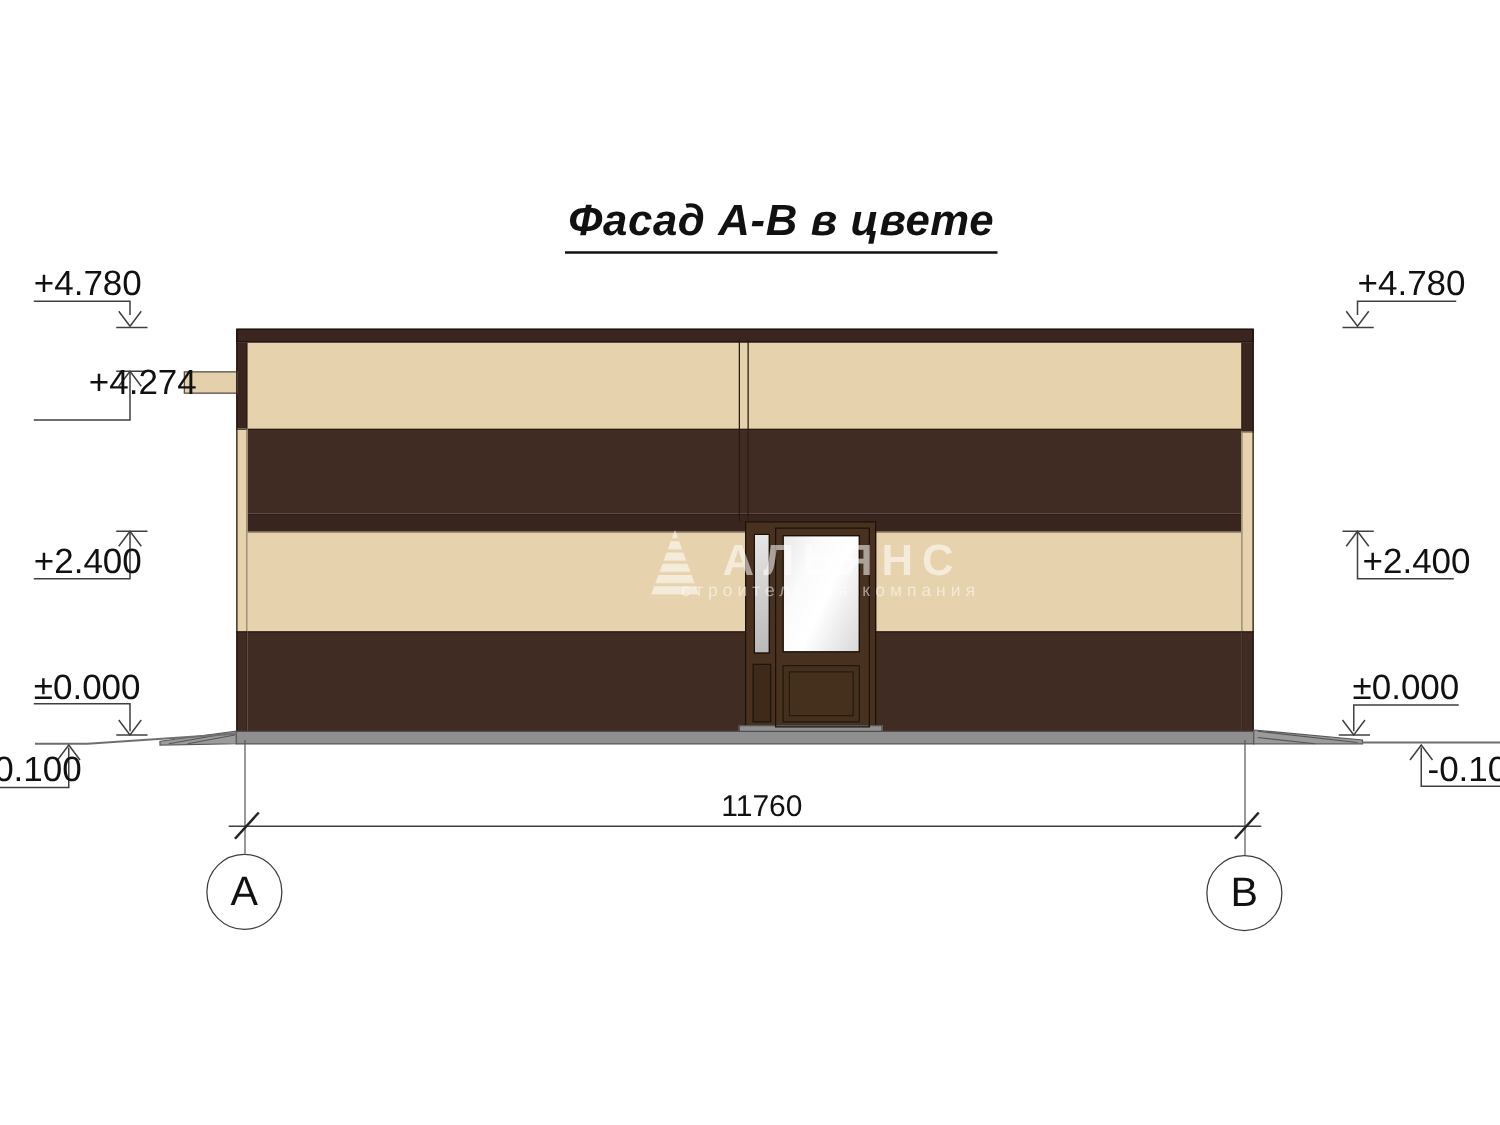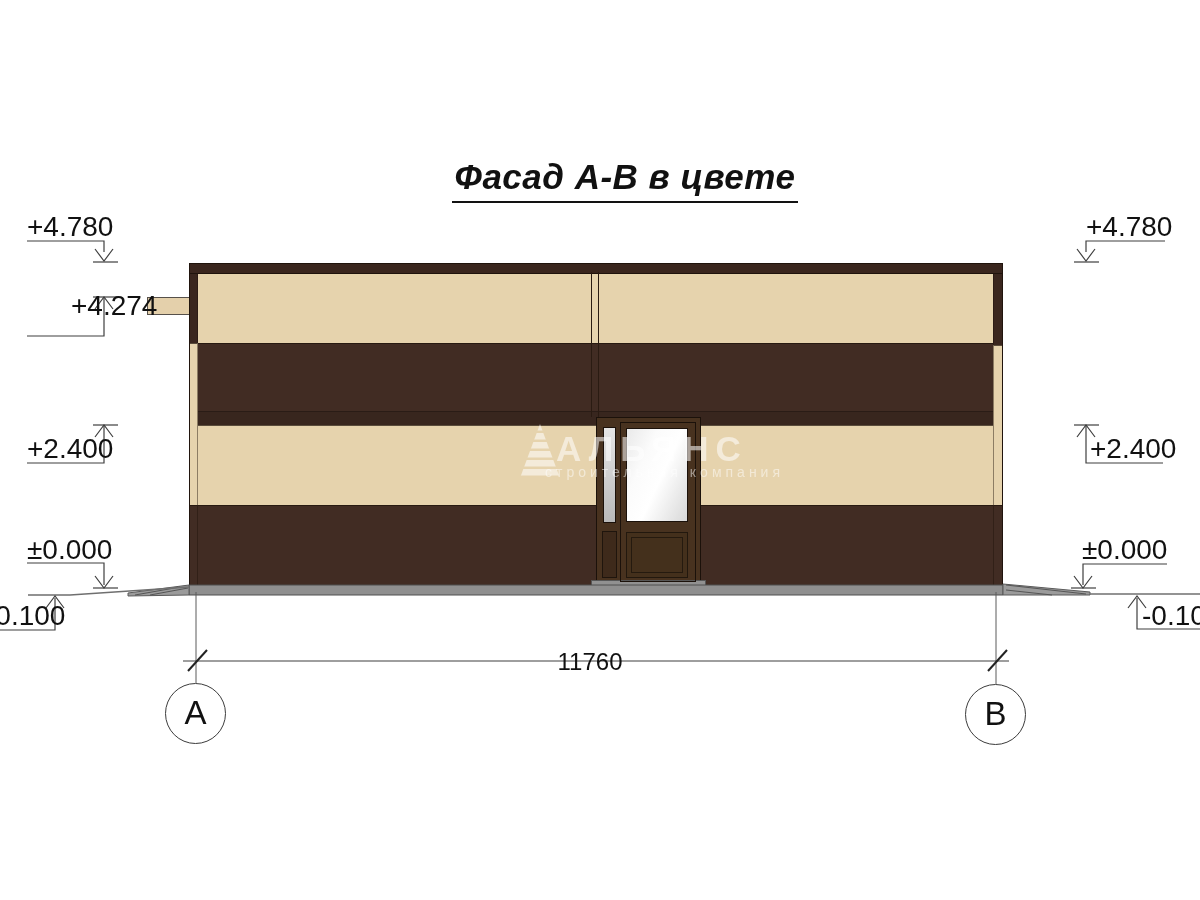--- a/index.html
+++ b/index.html
@@ -9,26 +9,26 @@
   
   #title-wrap{left:25px;top:157px;width:1200px;text-align:center;z-index:20;}
   #title-wrap span{display:inline-block;font-style:italic;font-weight:600;font-size:35px;
                    letter-spacing:.5px;border-bottom:2px solid #121212;padding:0 3px 4px 3px;}
   
   .beige{background:#e6d3ad;}
   .brown{background:#412c23;}
   .bt{border-top:1px solid rgba(30,18,10,.7);}
   
   .mark{font-size:28px;line-height:26px;white-space:nowrap;z-index:20;}
-  .dim-text{font-size:24px;text-align:center;z-index:20;margin-top:16px;}
+  .dim-text{font-size:24px;text-align:right;z-index:20;}
   .axis-circle{width:61px;height:61px;border:1.5px solid #3c3c3c;border-radius:50%;
                background:#fff;text-align:center;line-height:58px;font-size:33px;z-index:20;}
   
   .wm{z-index:6;pointer-events:none;}
-  #wm-name{left:556px;top:429px;font-size:35px;font-weight:bold;letter-spacing:7px;
+  #wm-name{left:578px;top:429px;font-size:35px;font-weight:bold;letter-spacing:7px;
            color:rgba(255,255,255,.55);}
   #wm-tag{left:545px;top:464px;font-size:14px;letter-spacing:4px;color:rgba(255,255,255,.5);}
   #overlay{position:absolute;left:0;top:0;z-index:10;pointer-events:none;}
 </style>
 </head>
 <body>
 
 <div id="canvas">
 
   <div class="abs" id="title-wrap">

